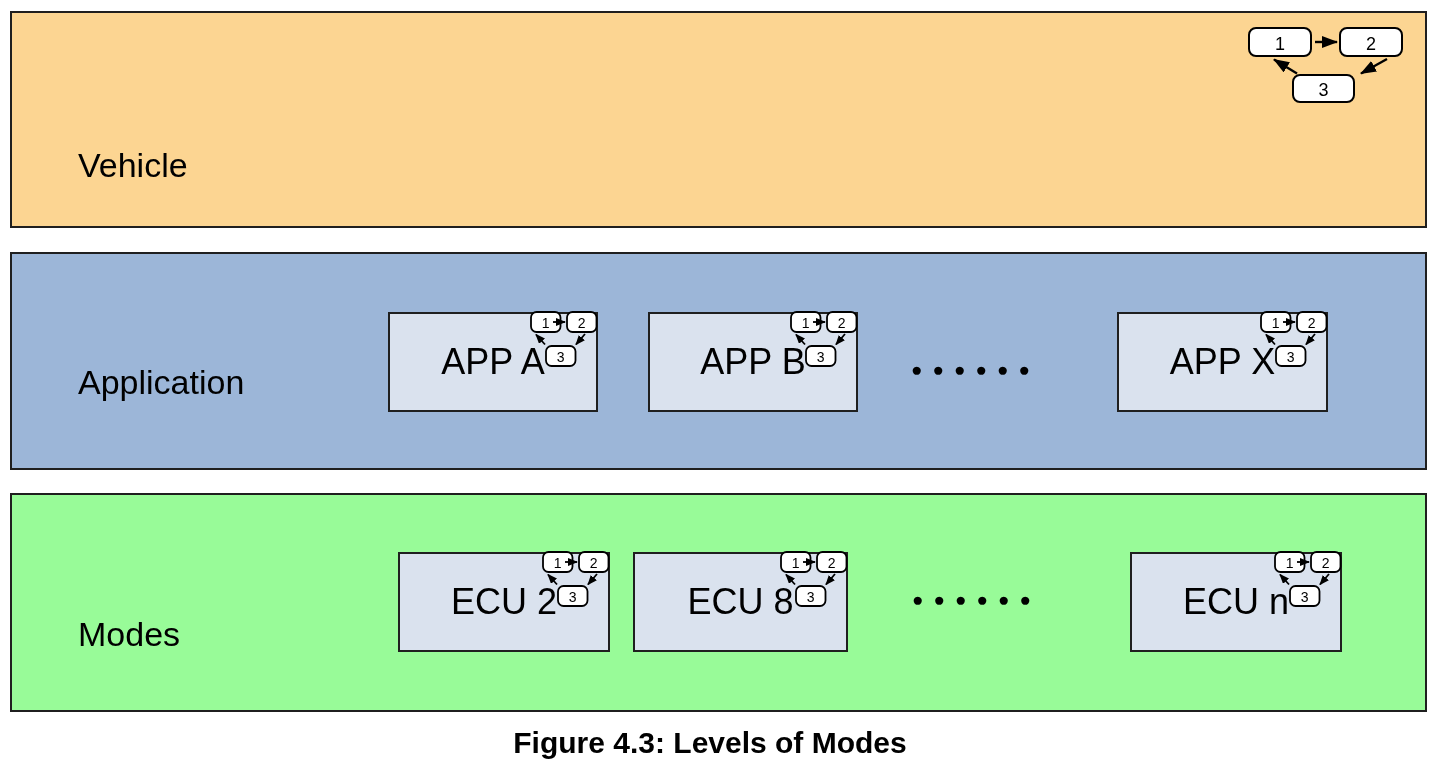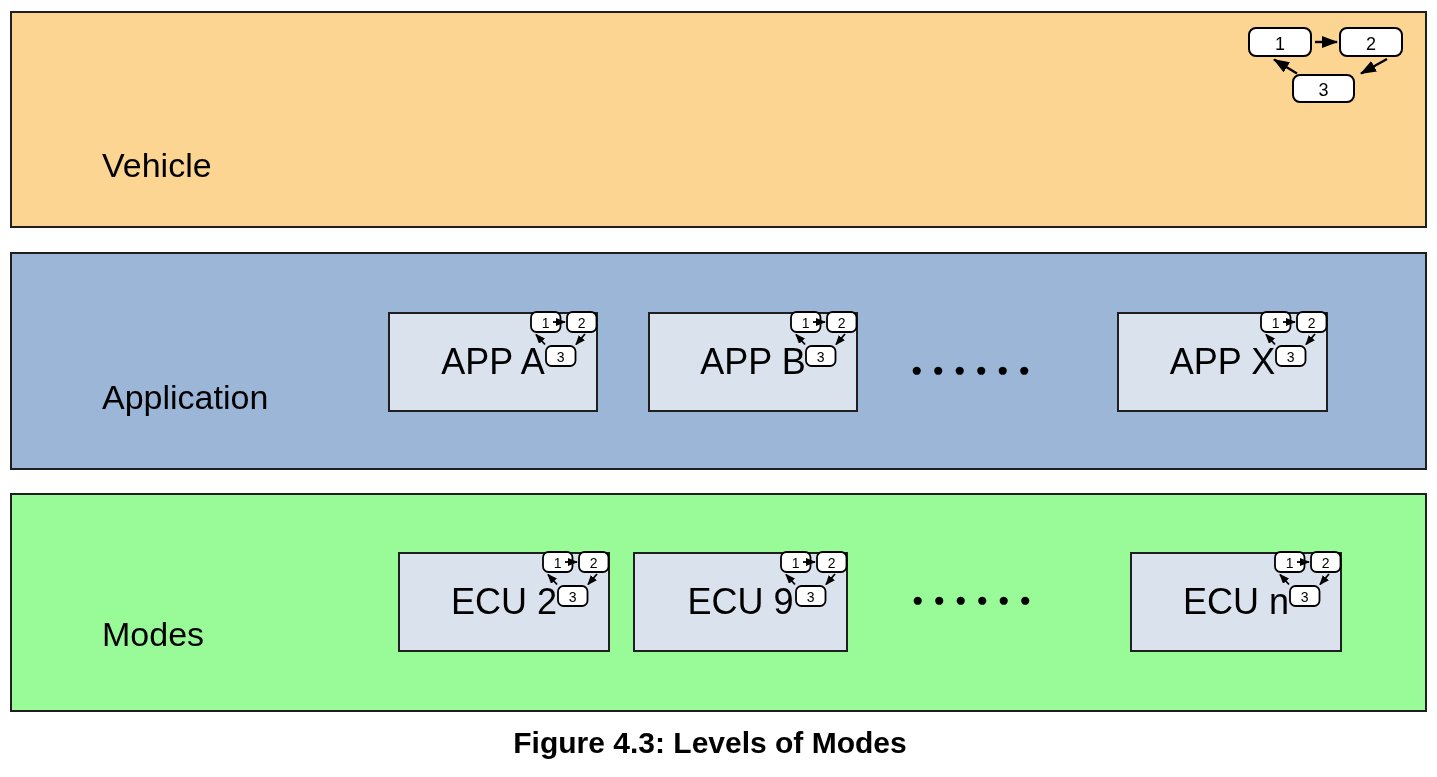--- a/index.html
+++ b/index.html
@@ -25,23 +25,23 @@
 
   .band-label {
     position: absolute;
     left: 66px;
     font-size: 34px;
     line-height: 45px;
     color: var(--text, #000);
     white-space: pre;
   }
   .band.vehicle .band-label     { top: 40px; }
-  .band.application .band-label { top: 31px; }
+  .band.application .band-label { top: 16px; }
   .band.bsw .band-label         { top: 27px; }
-  .band-label span { display: block; margin-left: 24px; }
+  .band-label span { display: block; }
 
   .inner-box {
     position: absolute;
     height: 100px;
     background: var(--inner-box, #DAE2EE);
     border: 2px solid var(--line, #1f1f1f);
     display: flex;
     align-items: center;
     justify-content: center;
     font-size: 36px;
@@ -212,21 +212,21 @@
     <line x1="23" y1="11" x2="35" y2="11" stroke="#000" stroke-width="1.8" marker-end="url(#arrowM)"></line>
     <line x1="55" y1="23" x2="46" y2="33.5" stroke="#000" stroke-width="1.8" marker-end="url(#arrowM)"></line>
     <line x1="15" y1="33.5" x2="6" y2="23.5" stroke="#000" stroke-width="1.8" marker-end="url(#arrowM)"></line>
     <text x="15.75" y="16.5" font-size="14">1</text>
     <text x="51.75" y="16.5" font-size="14">2</text>
     <text x="30.75" y="50.5" font-size="14">3</text>
   </svg>
 </span>
     </div>
     <div class="inner-box box-ecu-2">
-      <span>ECU 9</span>
+      <span>ECU 8</span>
       <span class="sd-slot sd-mini-slot">
   <svg viewBox="0 0 70 57" xmlns="http://www.w3.org/2000/svg">
     <defs>
       <marker id="arrowM" markerWidth="10" markerHeight="8" refX="9" refY="4" orient="auto" markerUnits="userSpaceOnUse">
         <path d="M0,0 L10,4 L0,8 Z" fill="#000"></path>
       </marker>
     </defs>
     <rect x="1" y="1" width="29.5" height="20" rx="5.5" fill="#fff" stroke="#000" stroke-width="1.8"></rect>
     <rect x="37" y="1" width="29.5" height="20" rx="5.5" fill="#fff" stroke="#000" stroke-width="1.8"></rect>
     <rect x="16" y="35" width="29.5" height="20" rx="5.5" fill="#fff" stroke="#000" stroke-width="1.8"></rect>

